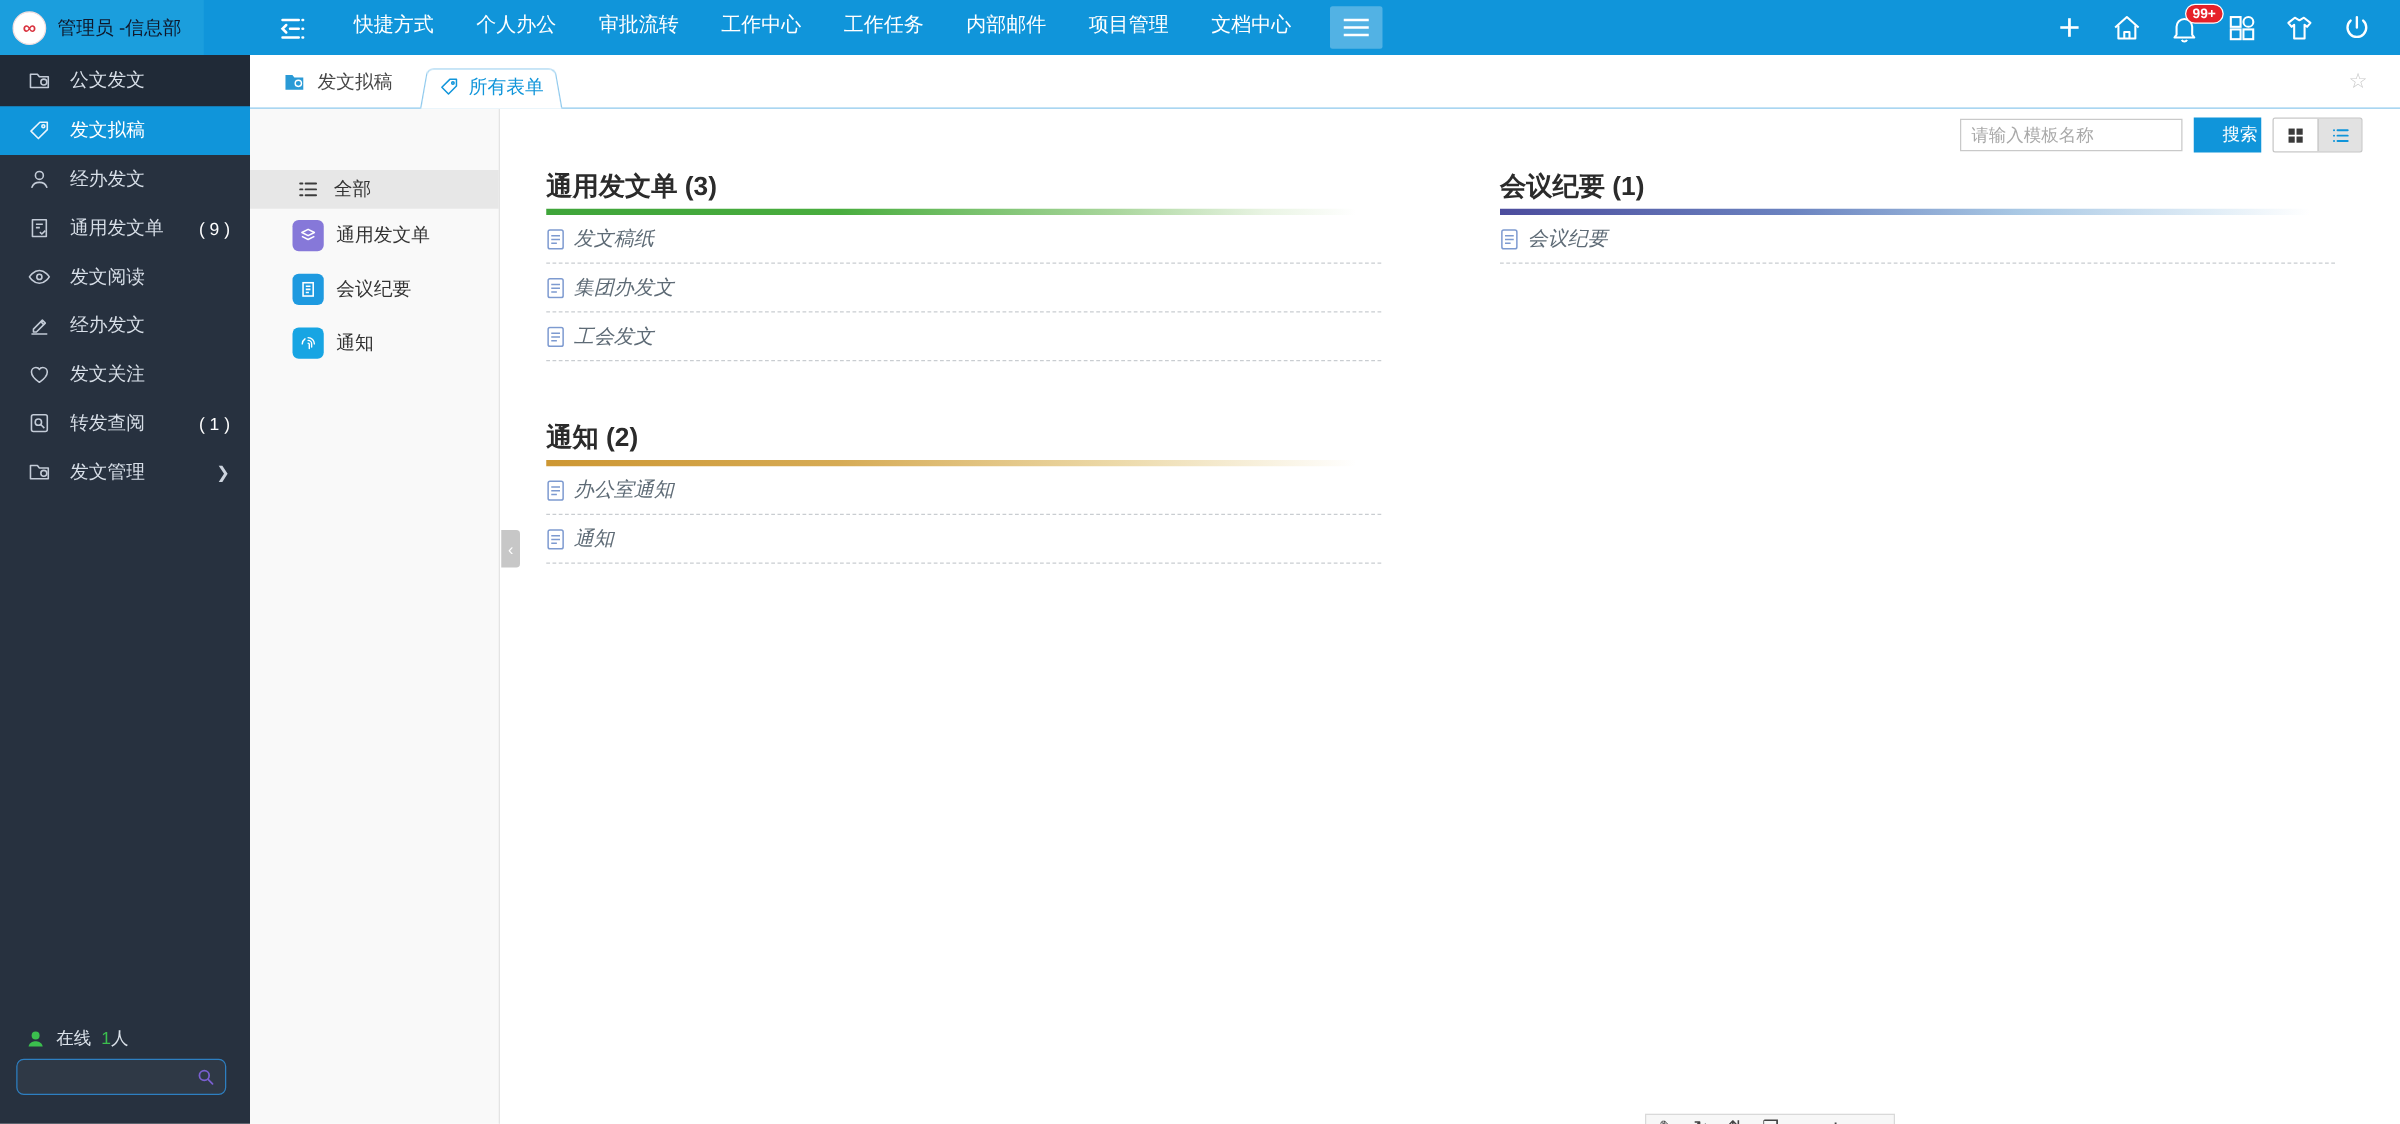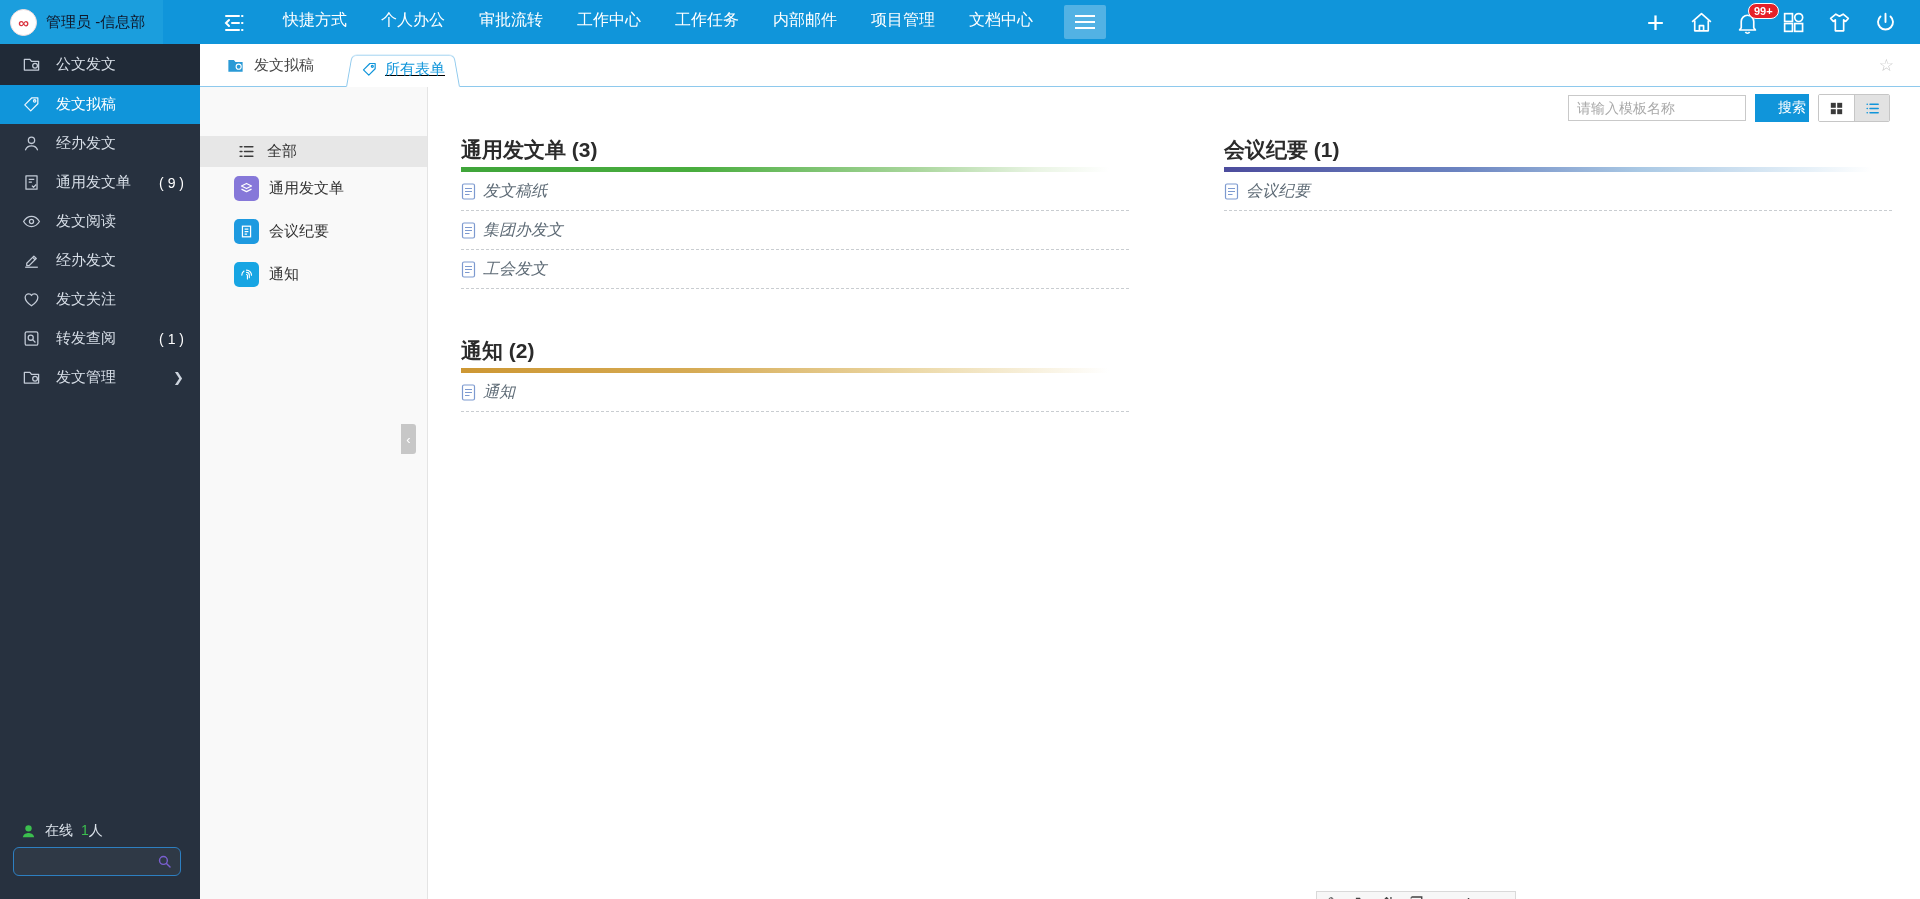--- a/index.html
+++ b/index.html
@@ -44,31 +44,31 @@
   .sb-search input { width:100%; height:100%; background:rgba(255,255,255,.04); border:1px solid #2d7fc1;
     border-radius:6px; outline:none; color:#dfe5ec; font-size:14px; padding:0 30px 0 10px; }
   .sb-search .mag { position:absolute; right:8px; top:6px; width:17px; height:17px; color:#7a5fd0; cursor:pointer; }
 
   
   .tabbar { position:absolute; left:200px; top:44px; width:1720px; height:43px; background:#fff;
     border-bottom:1px solid #8ec9ed; z-index:30; }
   .tab1 { position:absolute; left:12px; top:0; height:42px; display:flex; align-items:center; gap:9px;
     padding:0 14px; color:#474747; font-size:15px; cursor:pointer; }
   .tab1 .ic { width:19px; height:19px; }
-  .tab2 { position:absolute; left:146px; bottom:-1px; width:114px; height:36px; cursor:pointer;text-decoration:underline; }
+  .tab2 { position:absolute; left:136px; bottom:-1px; width:114px; height:36px; cursor:pointer; }
   .tab2 .shape { position:absolute; left:0; top:0; right:0; bottom:0; background:#fff;
     border:1px solid #8ec9ed; border-bottom:1px solid #fff; border-radius:6px 6px 0 0;
     transform:perspective(28px) rotateX(5deg); transform-origin:bottom center; }
   .tab2 .inner { position:relative; height:100%; display:flex; align-items:center; justify-content:center; gap:7px;
     color:#1095da; font-size:15px; }
   .tab2 .ic { width:17px; height:17px; color:#1095da; }
   .fav-star { position:absolute; right:26px; top:11px; color:#c7c7c7; font-size:17px; cursor:pointer; }
 
   
-  .subsidebar { position:absolute; left:200px; top:87px; width:228px; height:812px; background:#f9f9f9;
+  .subsidebar { position:absolute; left:200px; top:87px; width:200px; height:812px; background:#f9f9f9;
     border-right:1px solid #e4e4e4; z-index:20; }
   .sub-first { margin-top:49px; height:31px; background:#e7e7e7; display:flex; align-items:center;
     padding-left:37px; cursor:pointer; }
   .sub-first .ic { width:19px; height:19px; color:#3c3c3c; margin-right:11px; }
   .sub-first .lb { font-size:15px; color:#333; }
   .sub-item { height:43px; display:flex; align-items:center; padding-left:34px; cursor:pointer; }
   .sub-item:first-of-type { margin-top:5px; }
   .sub-item .sq { width:25px; height:25px; border-radius:5px; display:flex; align-items:center; justify-content:center;
     margin-right:10px; color:#fff; }
   .sub-item .sq svg { width:15px; height:15px; }
@@ -86,21 +86,21 @@
   .tpl-search { width:178px; height:26px; border:1px solid #c9c9c9; font-size:14px; padding:0 8px; color:#333; outline:none; }
   .tpl-search::placeholder { color:#a9a9a9; }
   .search-btn { width:54px; height:28px; background:#1095da; color:#fff; font-size:14px; border:none; cursor:pointer;padding-left:20px; }
   .view-toggle { display:flex; height:28px; border:1px solid #c6c6c6; border-radius:2px; overflow:hidden; }
   .vt-btn { width:35px; display:flex; align-items:center; justify-content:center; cursor:pointer; background:#fff; }
   .vt-btn + .vt-btn { border-left:1px solid #c6c6c6; }
   .vt-grid { color:#3a3a3a; }
   .vt-list { background:#e2e2e2; color:#1095da; }
   .vt-btn svg { width:17px; height:17px; }
 
-  .section { position:absolute; width:668px;margin-left:24px; }
+  .section { position:absolute; width:668px; }
   .sec-1 { left:20px; top:50px; }
   .sec-2 { left:783px; top:50px; }
   .sec-3 { left:20px; top:251px; }
   .sec-title { font-size:21px; font-weight:bold; color:#2b2b2b; line-height:26px; }
   .sec-bar { height:5px; margin-top:4px; }
   .bar-g { background:linear-gradient(to right,#3fa53a 0%,#49ad3e 35%,#a9d69c 68%,#e9f4e3 86%,rgba(255,255,255,0) 97%); }
   .bar-p { background:linear-gradient(to right,#4c4c9d 0%,#6b83c0 35%,#a9c8e4 62%,#e2eef7 86%,rgba(255,255,255,0) 97%); }
   .bar-o { background:linear-gradient(to right,#cd9733 0%,#d6ab55 35%,#ecd9a8 68%,#f8f1de 86%,rgba(255,255,255,0) 97%); }
   .sec-row { height:39px; display:flex; align-items:center; gap:7px; border-bottom:1px dashed #c9cdd1;
     font-size:16px; color:#5e6b76; cursor:pointer;font-style:italic; }
@@ -427,20 +427,29 @@
   <div class="section sec-3">
     <div class="sec-title">通知 (2)</div>
     <div class="sec-bar bar-o"></div>
     <div class="sec-row">
       <span class="dic">
           <svg viewBox="0 0 15 17" fill="#fff" stroke="#7d9ad0" stroke-width="1.2">
             <rect x="1.5" y="1" width="12" height="15" rx="1.5"></rect>
             <path d="M4 5.5h7M4 8.5h7M4 11.5h4.5" fill="none"></path>
           </svg>
         </span>
+      <span>办公室通知</span>
+    </div>
+    <div class="sec-row">
+      <span class="dic">
+          <svg viewBox="0 0 15 17" fill="#fff" stroke="#7d9ad0" stroke-width="1.2">
+            <rect x="1.5" y="1" width="12" height="15" rx="1.5"></rect>
+            <path d="M4 5.5h7M4 8.5h7M4 11.5h4.5" fill="none"></path>
+          </svg>
+        </span>
       <span>通知</span>
     </div>
   </div>
 </div>
 
 <div class="partial-toolbar">
   <span>✎</span>
   <span>↻</span>
   <span>⇅</span>
   <span>❐</span>

